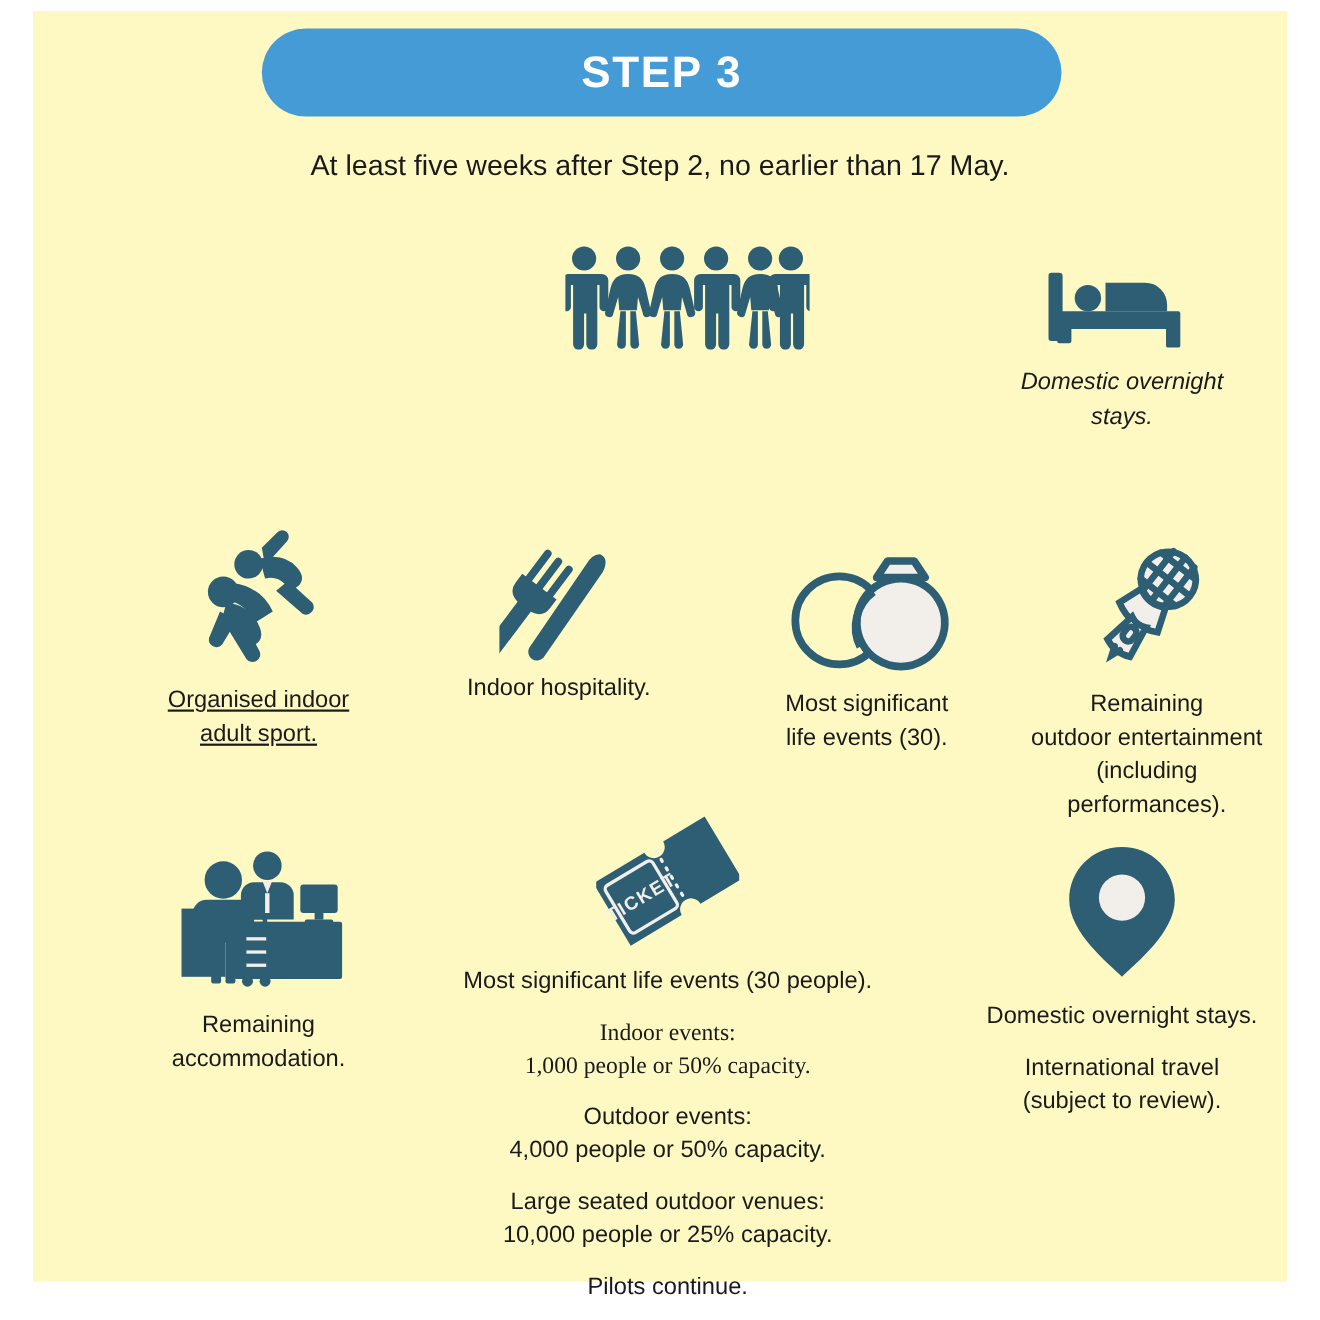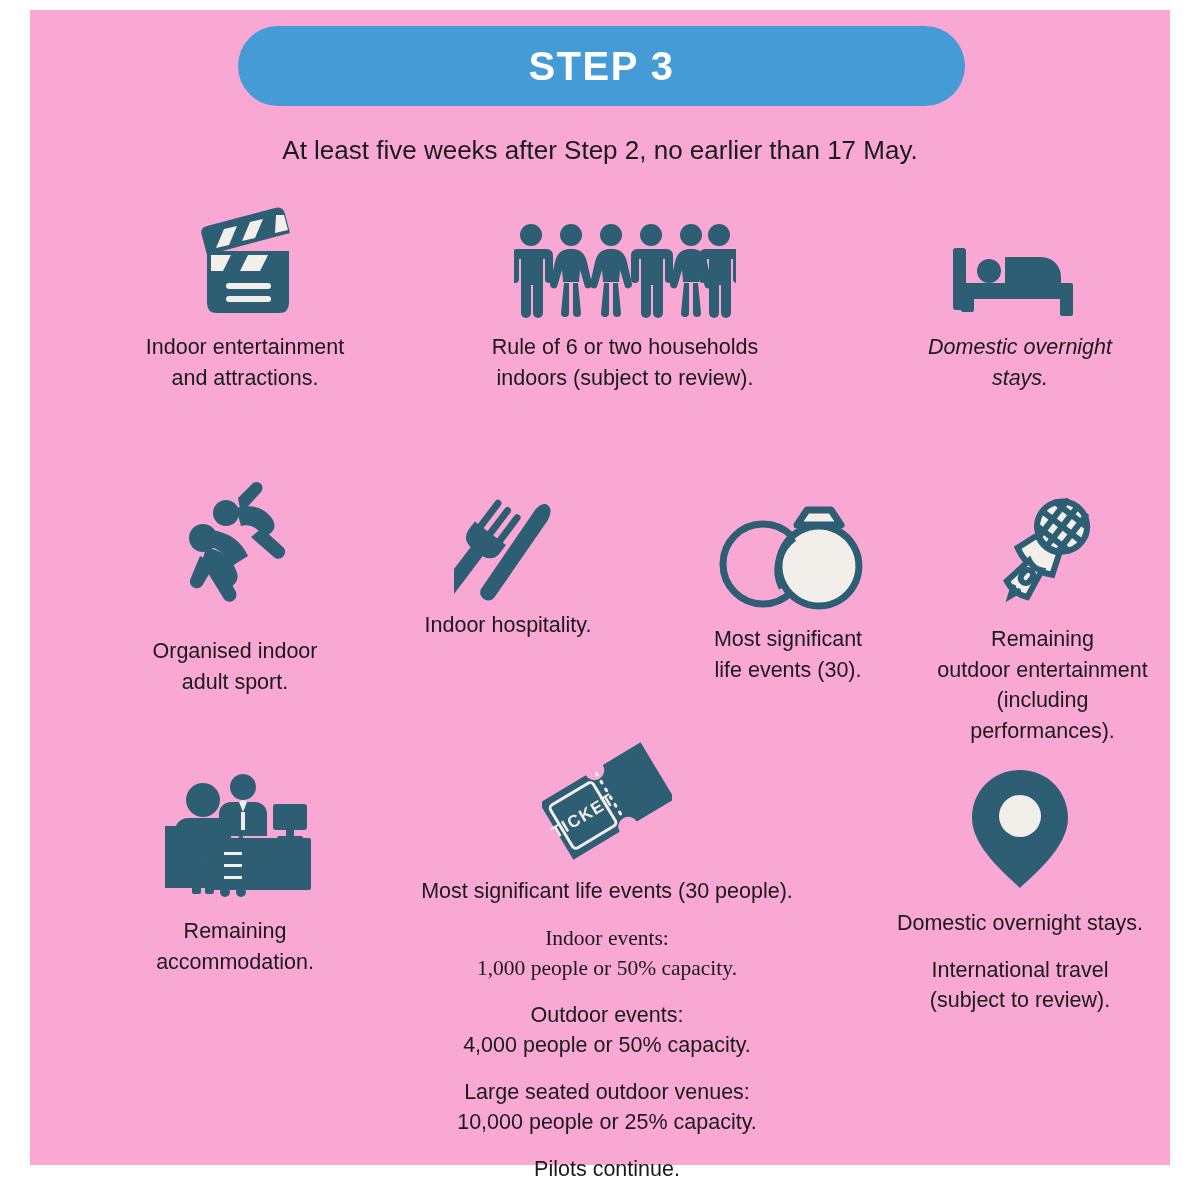--- a/index.html
+++ b/index.html
@@ -12,21 +12,21 @@
     height: 1200px;
     font-family: "Liberation Sans", sans-serif;
     overflow: hidden;
   }
   .page {
     position: absolute;
     left: 30px;
     top: 10px;
     width: 1140px;
     height: 1155px;
-    background: #f9a8d4;
+    background: #fef9c3;
   }
   
   .header-pill {
     position: absolute;
     left: 208px;
     top: 16px;
     width: 727px;
     height: 80px;
     background: #459bd6;
     border-radius: 40px;
@@ -80,41 +80,20 @@
 </head>
 <body>
 
 <div class="page">
 
   <div class="header-pill">
     <span class="title">STEP 3</span>
   </div>
   <div class="subtitle">At least five weeks after Step 2, no earlier than 17 May.</div>
 
-  <div class="cell" style="left:40px; top:188px; width:350px;">
-    <div class="icon-wrap" style="height:120px;">
-      <svg width="108" height="115" viewBox="0 0 108 115">
-        <g class="tl">
-          <path d="M16 48 L16 100 Q16 110 26 110 L88 110 Q98 110 98 100 L98 48 Z"></path>
-          <path d="M11 33 L16 52 L99 30 L94 11 Q92 3 84 5 L16 23 Q8 25 11 33 Z"></path>
-        </g>
-        <g fill="#f2eeea">
-          <path d="M33 26 L46 23 L38 42 L25 45 Z"></path>
-          <path d="M59 19 L72 16 L64 35 L51 38 Z"></path>
-          <path d="M85 12 L93 12 L97 27 L84 30 Z"></path>
-          <path d="M20 52 L40 52 L32 68 L20 68 Z"></path>
-          <path d="M57 52 L77 52 L69 68 L49 68 Z"></path>
-          <rect x="35" y="80" width="45" height="6" rx="3"></rect>
-          <rect x="35" y="93" width="45" height="6" rx="3"></rect>
-        </g>
-      </svg>
-    </div>
-    <div class="caption" style="margin-top:14px; white-space:pre-line;">Indoor entertainment
-and attractions.</div>
-  </div>
 
   <div class="cell" style="left:410px; top:188px; width:370px;">
     <div class="icon-wrap" style="height:120px;">
       <svg width="222" height="95" viewBox="0 0 222 95">
         <g class="tl">
 
           <g transform="translate(0,0)">
             <circle cx="17" cy="12" r="11"></circle>
             <path d="M6 26 h22 a6 6 0 0 1 6 6 v24 a4 4 0 0 1 -8 0 v-20 h-2 v54 a5 5 0 0 1 -10 0 v-28 h-2 v28 a5 5 0 0 1 -10 0 v-54 h-2 v20 a4 4 0 0 1 -8 0 v-24 a6 6 0 0 1 6 -6 z" transform="translate(5,0)"></path>
           </g>
@@ -146,22 +125,20 @@
           </g>
 
           <g transform="translate(188,0)">
             <circle cx="17" cy="12" r="11"></circle>
             <path d="M6 26 h22 a6 6 0 0 1 6 6 v24 a4 4 0 0 1 -8 0 v-20 h-2 v54 a5 5 0 0 1 -10 0 v-28 h-2 v28 a5 5 0 0 1 -10 0 v-54 h-2 v20 a4 4 0 0 1 -8 0 v-24 a6 6 0 0 1 6 -6 z" transform="translate(5,0)"></path>
           </g>
         </g>
       </svg>
     </div>
     <div class="caption" style="margin-top:14px;">
-      <p style="white-space:pre-line;">Rule of 6 or two households
-indoors (subject to review).</p>
     </div>
   </div>
 
   <div class="cell" style="left:825px; top:188px; width:330px;font-style:italic;">
     <div class="icon-wrap" style="height:120px;">
       <svg width="135" height="72" viewBox="0 0 135 72">
         <g class="tl">
           <rect x="0" y="2" width="13" height="62" rx="3"></rect>
           <circle cx="36" cy="25" r="12"></circle>
           <path d="M52 11 h36 a20 20 0 0 1 20 20 v6 h-56 z"></path>
@@ -186,21 +163,21 @@
           <path d="M86 48 l22 20 a7 7 0 0 1 -9 10 l-24 -21 z"></path>
 
           <circle cx="27" cy="58" r="14"></circle>
           <path d="M36 50 q26 4 36 26 l-16 10 q-8 -16 -24 -20 z"></path>
           <path d="M30 68 q22 2 30 22 q5 12 -6 17 q-11 5 -16 -7 q-4 -10 -14 -12 z"></path>
           <path d="M24 76 l-10 24 a7 7 0 0 0 12 6 l13 -22 z"></path>
           <path d="M46 86 l14 26 a7 7 0 0 1 -12 7 l-16 -26 z"></path>
         </g>
       </svg>
     </div>
-    <div class="caption" style="margin-top:26px; white-space:pre-line;">Organised indoor
+    <div class="caption" style="margin-top:11px; white-space:pre-line;text-decoration:underline;">Organised indoor
 adult sport.</div>
   </div>
 
   <div class="cell" style="left:338px; top:465px; width:280px;">
     <div class="icon-wrap" style="height:135px;">
       <svg width="108" height="112" viewBox="0 0 108 112">
         <g class="tl">
 
           <path d="M92 6 q8 4 2 16 l-54 78 a8 8 0 0 1 -13 -9 l52 -76 q6 -10 13 -9 z"></path>
 

